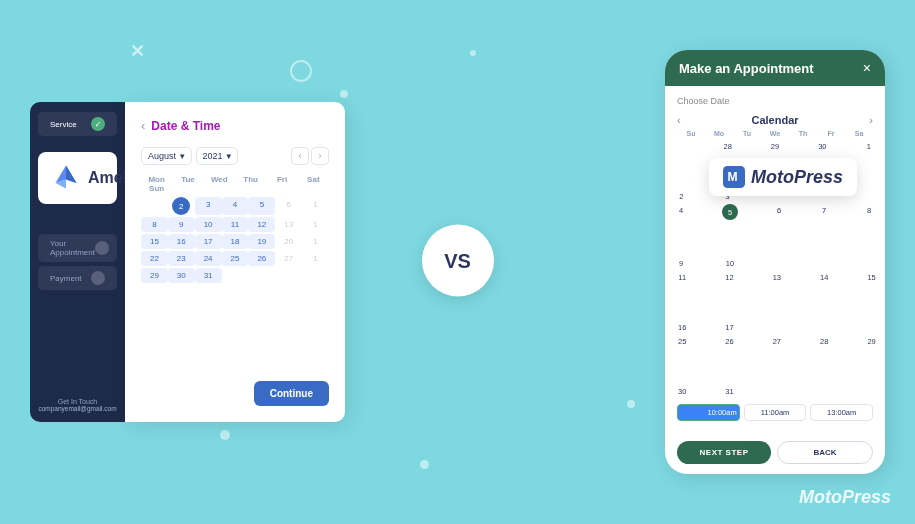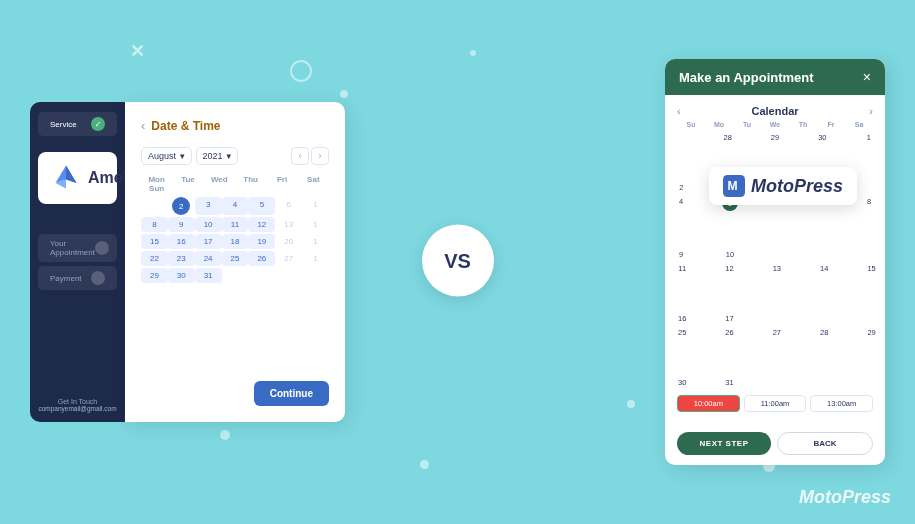--- a/index.html
+++ b/index.html
@@ -149,21 +149,21 @@
       color: #5a6a8a;
       font-size: 11px;
     }
     .back-arrow {
       color: #8fa0c0;
       font-size: 13px;
     }
     .amelia-title {
       font-size: 12px;
       font-weight: 600;
-      color: #a16207;
+      color: #a21caf;
     }
     .date-select {
       border: 1px solid #e0e6ef;
       border-radius: 5px;
       padding: 3px 6px;
       font-size: 9px;
       color: #2d3561;
       display: flex;
       align-items: flex-start;
       gap: 4px;
@@ -254,21 +254,21 @@
       right: 30px;
       top: 50%;
       transform: translateY(-50%);
       display: flex;
       gap: 0;
       align-items: flex-start;
     }
 
     .motopress-widget {
       background: white;
-      border-radius: 10px;
+      border-radius: 22px;
       width: 220px;
       box-shadow: 4px 4px 20px rgba(0,0,0,0.12);
       overflow: hidden;
     }
 
     .mp-header {
       background: #2d6a4f;
       padding: 10px 14px;
       display: flex;
       justify-content: space-between;
@@ -380,23 +380,24 @@
       flex: 1;
       border: 1px solid #e0e6ef;
       border-radius: 4px;
       padding: 3px 2px;
       font-size: 7.5px;
       text-align: center;
       color: #2d3561;
       cursor: pointer;
     }
     .mp-time-slot.active {
-      background: #ef4444;
+      background: #3b82f6;
       color: white;
       border-color: #4caf7d;
+      text-align: right;
     }
 
     .mp-actions {
       display: flex;
       gap: 6px;
       margin-top: 20px;
     }
     .mp-next-btn {
       flex: 1;
       background: #2d6a4f;
@@ -619,20 +620,21 @@
       </svg>
       <span class="motopress-logo-text">MotoPress</span>
     </div>
 
     <div class="motopress-widget">
       <div class="mp-header">
         <span class="mp-title">Make an Appointment</span>
         <span class="mp-close">×</span>
       </div>
       <div class="mp-body">
+        <div class="mp-choose-date">Choose Date</div>
 
         <div class="mp-cal-nav">
           <span class="mp-nav-arrow">‹</span>
           <span class="mp-cal-title">Calendar</span>
           <span class="mp-nav-arrow">›</span>
         </div>
 
         <div class="mp-cal-header">
           <span>Su</span>
           <span>Mo</span>

